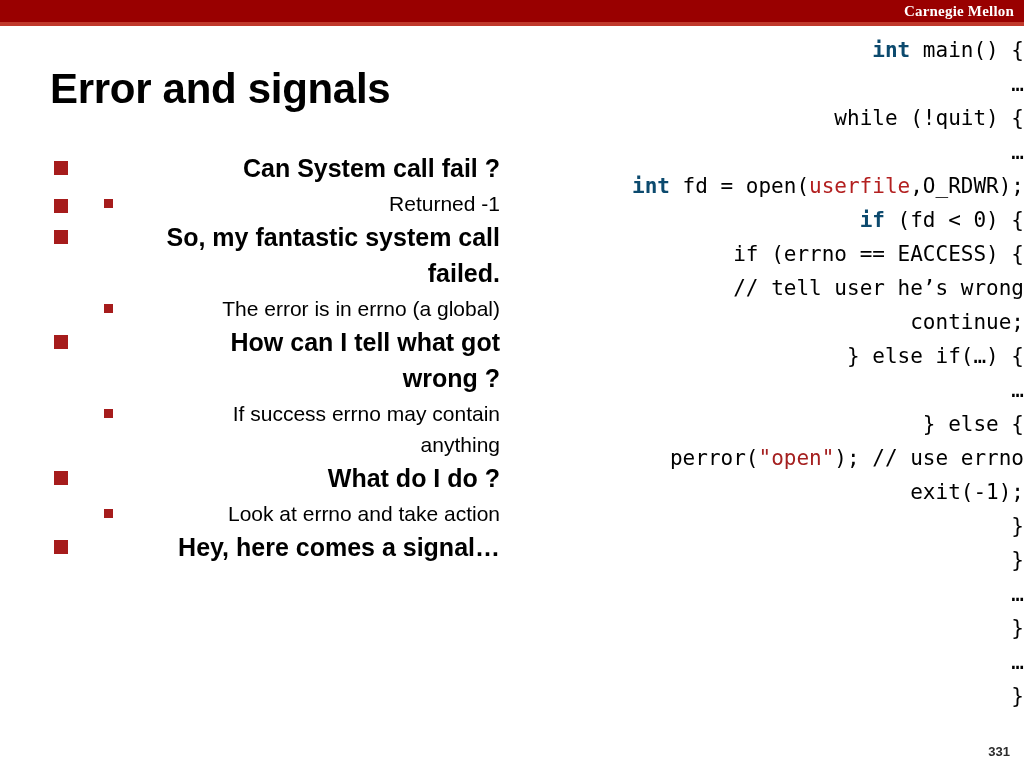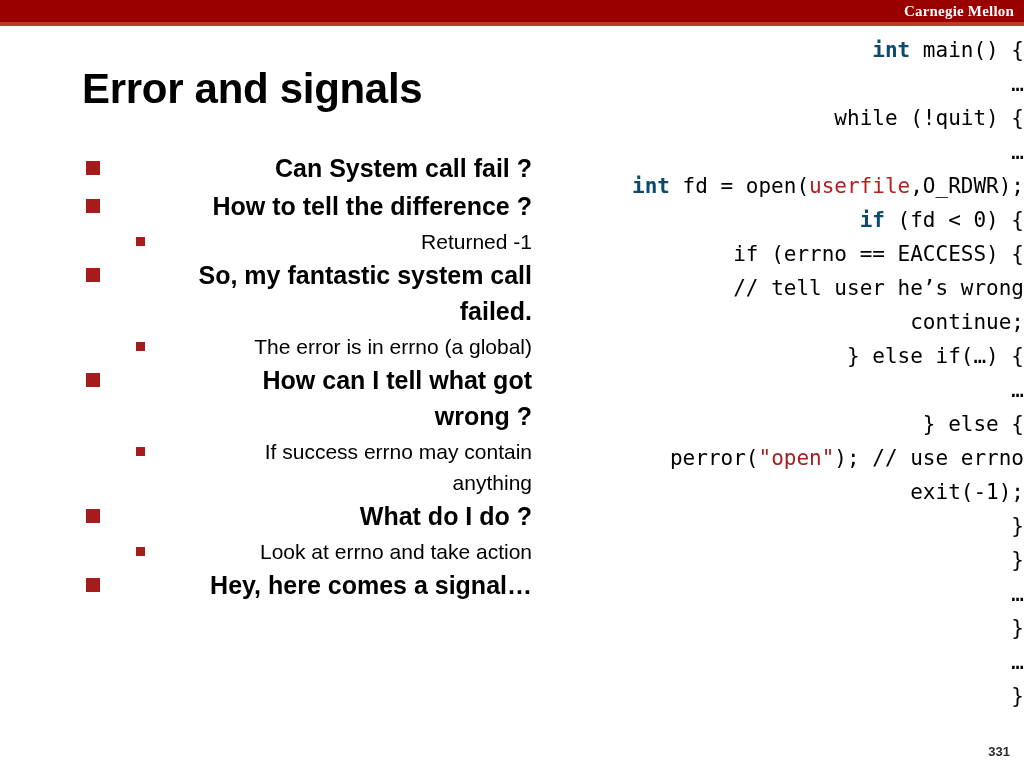--- a/index.html
+++ b/index.html
@@ -47,21 +47,20 @@
     white-space: nowrap;
   }
 
   
   .left-col {
     position: absolute;
     left: 0px;
     top: 50px;
     width: 510px;
     height: 690px;
-    margin-left: 32px;
   }
 
   .slide-title {
     position: absolute;
     left: 50px;
     top: 14px;
     font-size: 42px;
     font-weight: bold;
     color: #000000;
     letter-spacing: -0.3px;
@@ -180,21 +179,20 @@
   <div class="left-col">
     <div class="slide-title">Error and signals</div>
 
     <div class="bullets" id="bullet-list">
         <div class="bullet lvl1">
           <span class="marker"></span>
           <span class="text">Can System call fail ?</span>
         </div>
         <div class="bullet lvl1">
           <span class="marker"></span>
-          <span class="text">How to tell the difference ?</span>
         </div>
         <div class="bullet lvl2">
           <span class="marker"></span>
           <span class="text">Returned -1</span>
         </div>
         <div class="bullet lvl1">
           <span class="marker"></span>
           <span class="text">So, my fantastic system call</span>
           <span class="text wrap">failed.</span>
         </div>

